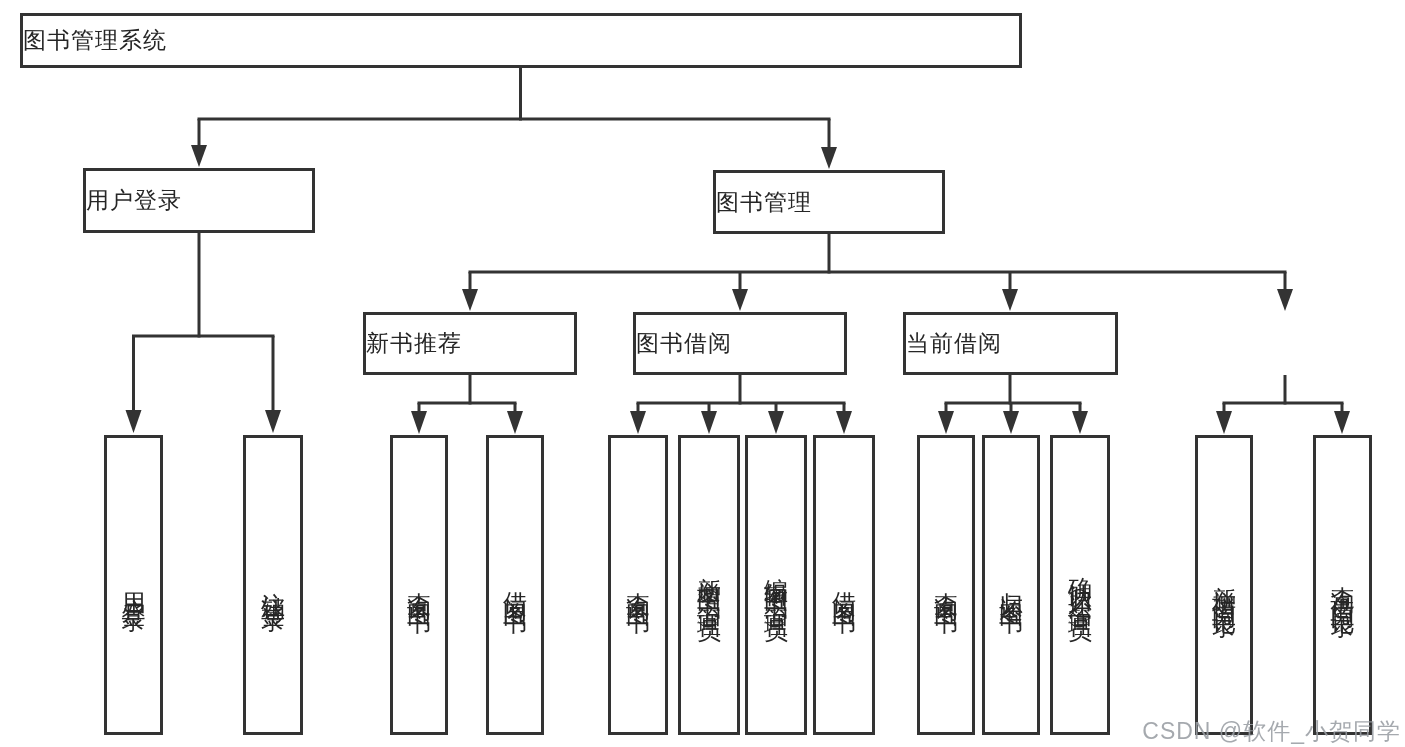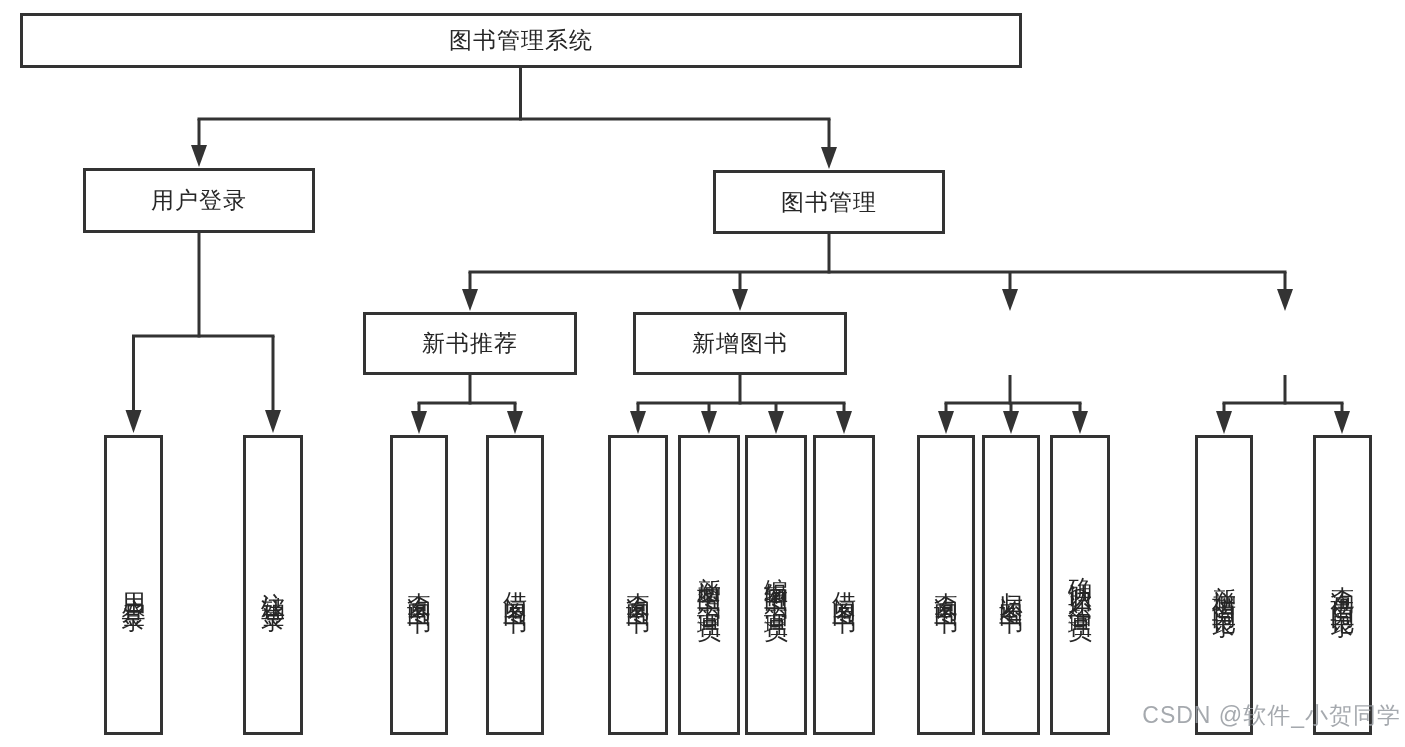--- a/index.html
+++ b/index.html
@@ -5,33 +5,33 @@
   html,body{margin:0;padding:0;background:#fff;}
   .canvas{
     position:relative;width:1405px;height:747px;background:#fff;
     font-family:"Liberation Sans","DejaVu Sans",sans-serif;overflow:hidden;
   }
   .wires{position:absolute;left:0;top:0;width:1405px;height:747px;}
   .wires line{stroke:#333;stroke-width:3;}
   .wires polygon{fill:#333;}
   .hbox{
     position:absolute;box-sizing:border-box;border:3px solid #333;background:#fff;
-    display:flex;align-items:center;justify-content:center;
+    display:flex;align-items:center;justify-content:flex-start;
     font-size:23px;color:#262626;letter-spacing:1px;white-space:nowrap;
   }
   .vbox{
     position:absolute;box-sizing:border-box;border:3px solid #333;background:#fff;
     display:flex;align-items:center;justify-content:center;
   }
   .vtext{
     writing-mode:vertical-rl;text-orientation:mixed;
     font-size:24px;line-height:1;letter-spacing:6px;color:#262626;white-space:nowrap;
   }
   .watermark{
-    position:absolute;right:4px;bottom:16px;font-size:23px;letter-spacing:1px;
+    position:absolute;right:4px;bottom:0;font-size:23px;letter-spacing:1px;
     color:rgba(152,157,163,0.88);z-index:5;white-space:nowrap;
   }
 </style>
 </head>
 <body>
 
 <div class="canvas">
 
   <svg class="wires" viewBox="0 0 1405 747" xmlns="http://www.w3.org/2000/svg">
     <g>
@@ -110,21 +110,24 @@
     <span>用户登录</span>
   </div>
   <div class="hbox" style="left:363px;top:312px;width:214px;height:63px">
     <span>新书推荐</span>
   </div>
 
   <div class="hbox" style="left:713px;top:170px;width:232px;height:64px">
     <span>图书管理</span>
   </div>
   <div class="hbox" style="left:633px;top:312px;width:214px;height:63px">
-    <span>新增图书</span>
+    <span>图书借阅</span>
+  </div>
+  <div class="hbox" style="left:903px;top:312px;width:215px;height:63px">
+    <span>当前借阅</span>
   </div>
 
   <div class="vbox" style="left:104px;top:435px;width:59px;height:300px">
     <span class="vtext">用户登录</span>
   </div>
   <div class="vbox" style="left:243px;top:435px;width:60px;height:300px">
     <span class="vtext">注销登录</span>
   </div>
 
   <div class="vbox" style="left:390px;top:435px;width:58px;height:300px">

